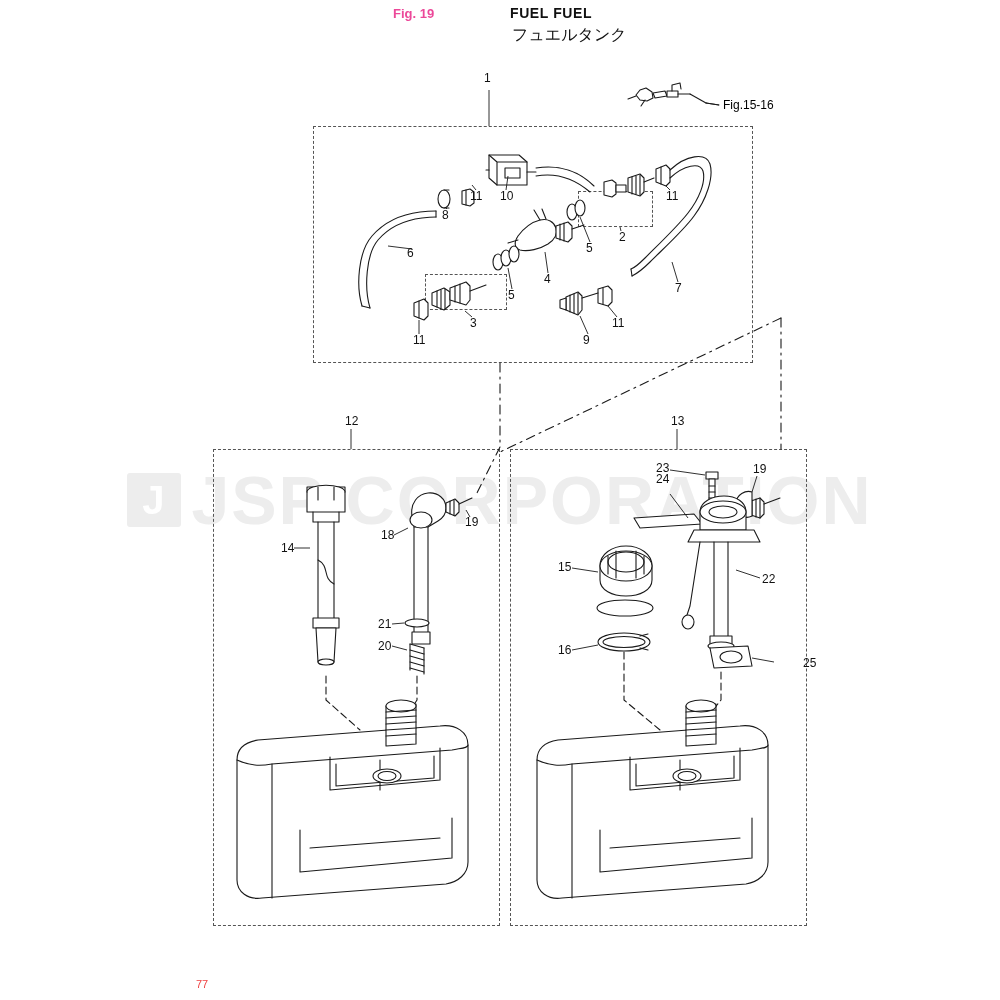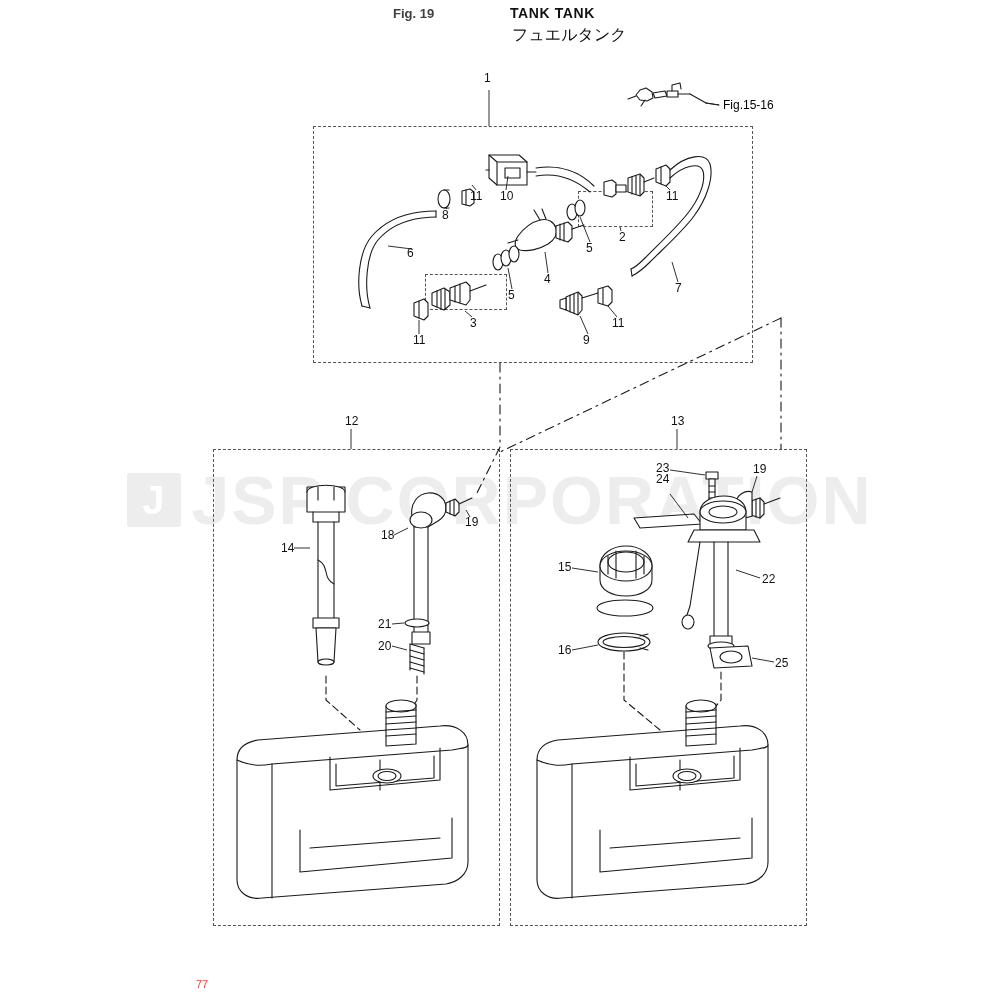--- a/index.html
+++ b/index.html
@@ -18,21 +18,21 @@
   .hdr {
     position: absolute;
     text-align: center;
     white-space: nowrap;
   }
   #fig-label {
     left: 393px;
     top: 6px;
     font-size: 13px;
     font-weight: bold;
-    color: #404040;
+    color: #ec4899;
   }
   #title-en {
     left: 510px;
     top: 5px;
     font-size: 14px;
     font-weight: bold;
     letter-spacing: .6px;
     color: #111;
   }
   #title-jp {
@@ -111,21 +111,21 @@
 <body>
 
 <div id="page">
 
   <div id="watermark">
     <span class="wm-badge">J</span>
     <span>JSP CORPORATION</span>
   </div>
 
   <div class="hdr" id="fig-label">Fig. 19</div>
-  <div class="hdr" id="title-en">TANK TANK</div>
+  <div class="hdr" id="title-en">FUEL FUEL</div>
   <div class="hdr" id="title-jp">フュエルタンク</div>
 
   <div class="group-box" style="left:313px; top:126px; width:440px; height:237px;"></div>
   <div class="group-box" style="left:578px; top:191px; width:75px; height:36px;"></div>
   <div class="group-box" style="left:425px; top:274px; width:82px; height:36px;"></div>
   <div class="group-box" style="left:213px; top:449px; width:287px; height:477px;"></div>
   <div class="group-box" style="left:510px; top:449px; width:297px; height:477px;"></div>
 
   <svg class="layer" viewBox="0 0 1000 1000">
     <g fill="none" stroke="#1a1a1a" stroke-width="1.1" stroke-linecap="round" stroke-linejoin="round">
@@ -380,16 +380,16 @@
   <div class="num" style="left:381px; top:528px;">18</div>
   <div class="num" style="left:465px; top:515px;">19</div>
   <div class="num" style="left:378px; top:617px;">21</div>
   <div class="num" style="left:378px; top:639px;">20</div>
   <div class="num" style="left:656px; top:461px;">23</div>
   <div class="num" style="left:656px; top:472px;">24</div>
   <div class="num" style="left:753px; top:462px;">19</div>
   <div class="num" style="left:558px; top:560px;">15</div>
   <div class="num" style="left:762px; top:572px;">22</div>
   <div class="num" style="left:558px; top:643px;">16</div>
-  <div class="num" style="left:775px; top:656px;">25</div>
+  <div class="num" style="left:803px; top:656px;">25</div>
 
   <div id="page-number">77</div>
 </div>
 
 </body></html>

